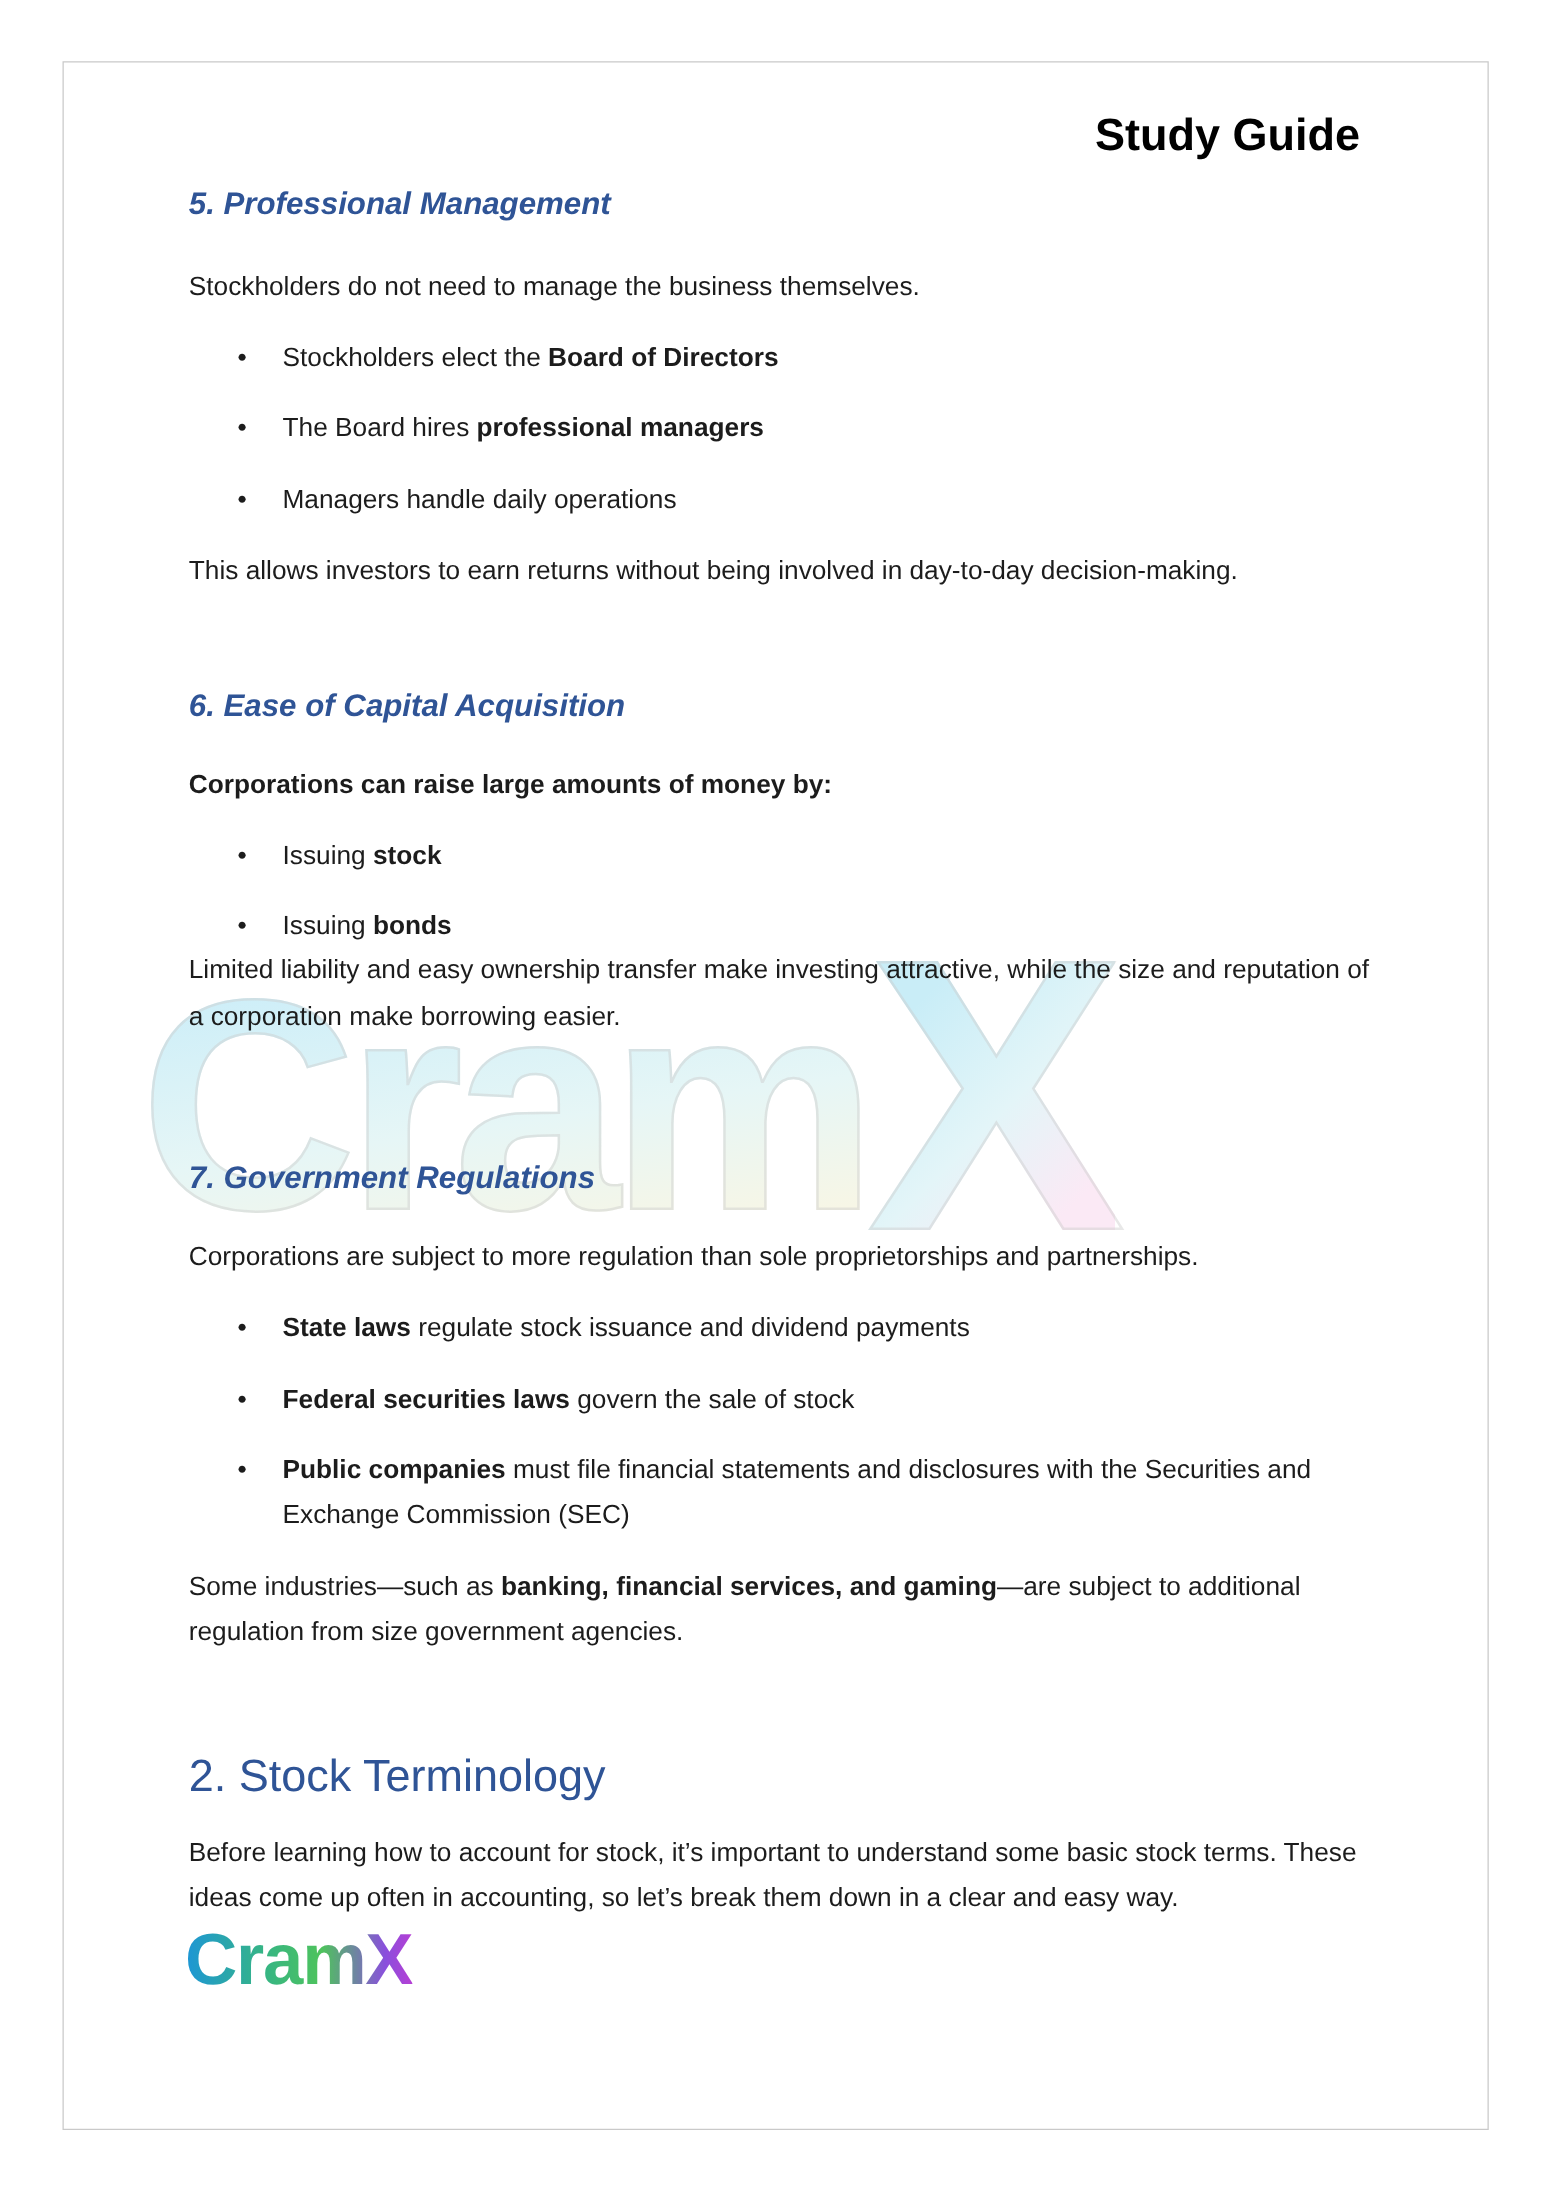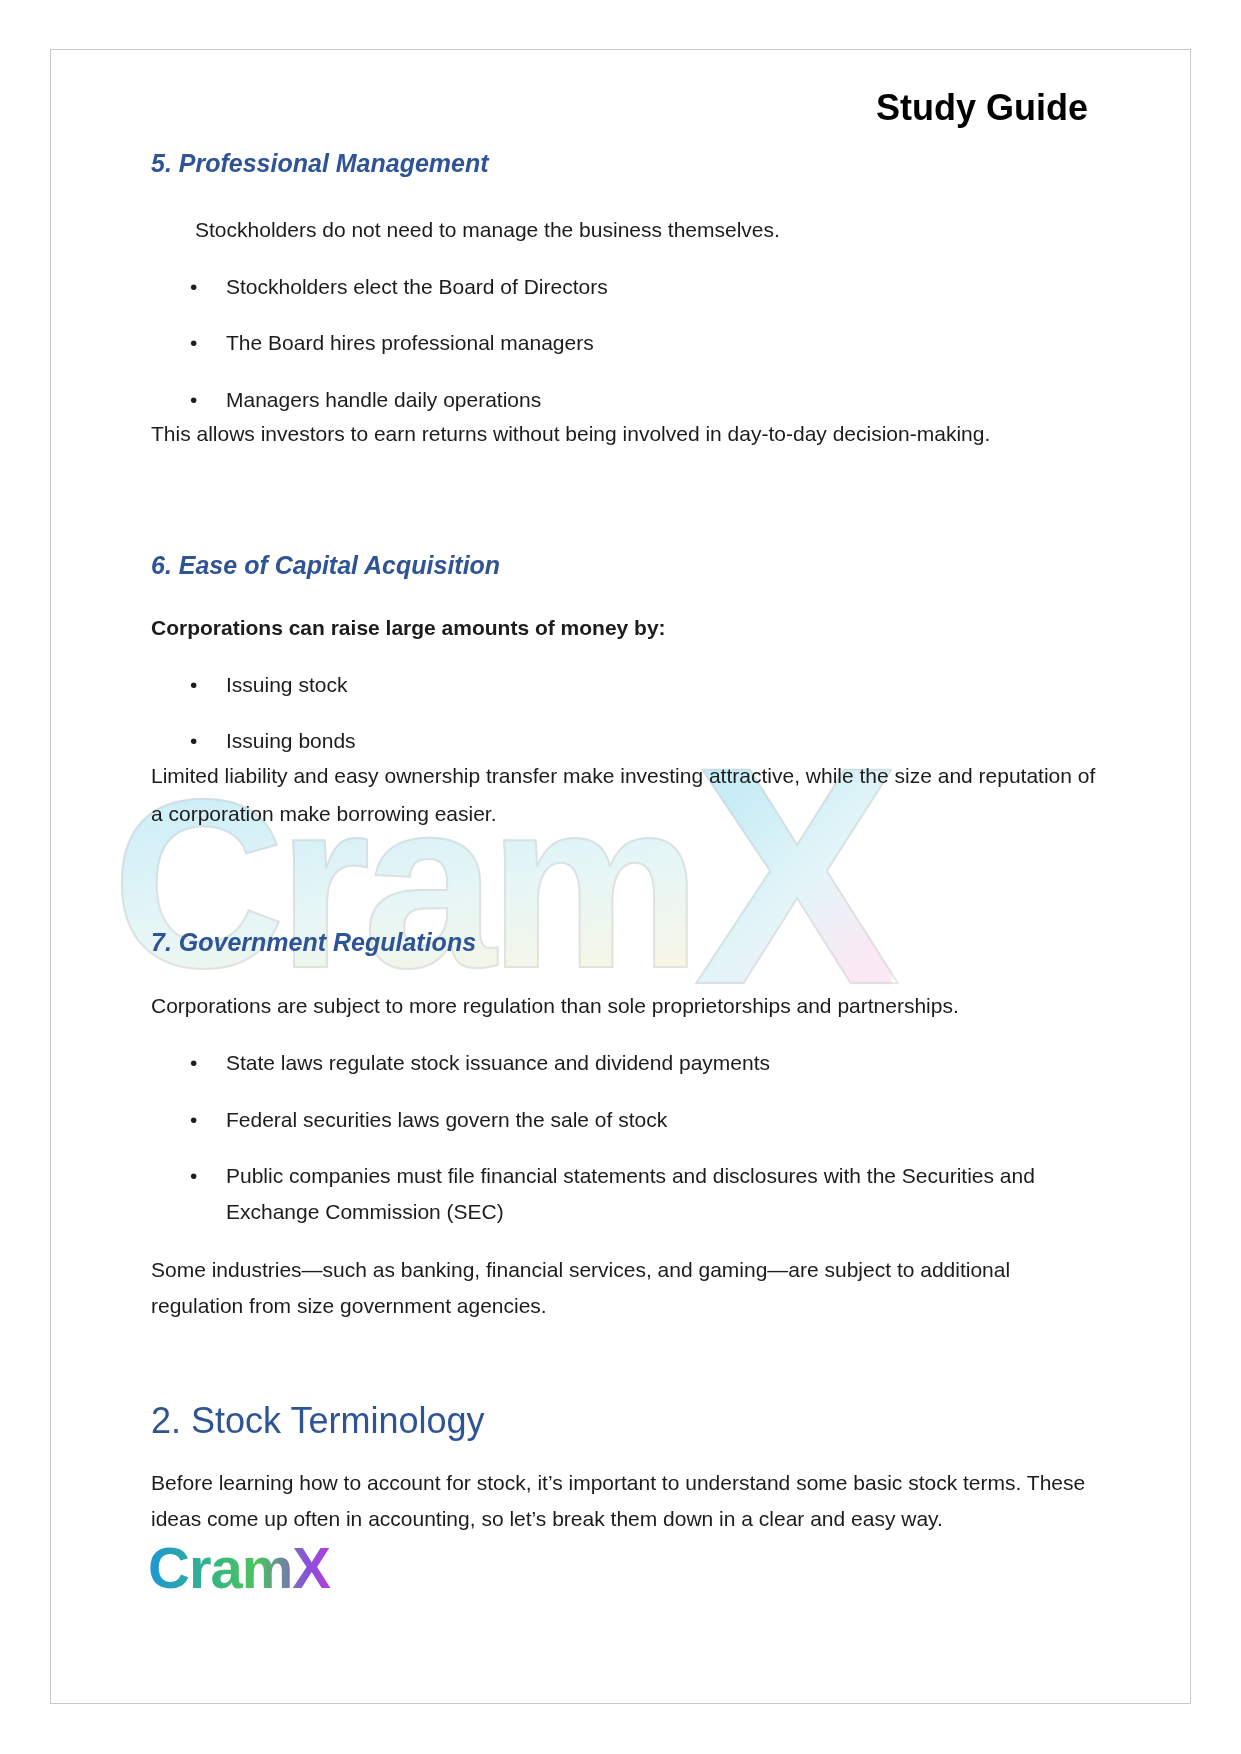--- a/index.html
+++ b/index.html
@@ -52,21 +52,21 @@
   }
   .para .pline{line-height:38px;}
   .bullet-row{
     position:absolute;left:190px;z-index:2;display:flex;align-items:flex-start;
   }
   .bullet-dot{
     width:36px;font-size:21px;line-height:36px;flex:none;color:#1c1c1c;
   }
   .bullet-text{font-size:21px;line-height:36px;white-space:nowrap;}
   .bullet-text .pline{line-height:36px;}
-  b{font-weight:normal;}
+  b{font-weight:bold;}
   
   .footer-logo{
     position:absolute;left:148px;top:1540px;z-index:2;
     font-size:58px;font-weight:bold;line-height:56px;letter-spacing:-1px;white-space:nowrap;
     background-image:linear-gradient(90deg,#1d96d6 0%,#36b584 35%,#4ec35c 60%,#8a4fdd 88%,#b63fd4 100%);
     -webkit-background-clip:text;background-clip:text;color:transparent;
   }
 </style>
 </head>
 <body>
@@ -74,36 +74,36 @@
 <div class="page-frame"></div>
 
 <div class="watermark">
   <span class="wm-part wm-cram">Cram</span>
     <span class="wm-part wm-x">X</span>
 </div>
 
 <div class="doc-title">Study Guide</div>
 
 <div class="h-small" style="top:147px;">5. Professional Management</div>
-<div class="para" style="top:212px;margin-left:44px;"><span>Stockholders do not need to manage the business themselves.</span></div>
+<div class="para" style="top:212px;"><span>Stockholders do not need to manage the business themselves.</span></div>
 
 <div class="bullet-row" style="top:269px;">
   <span class="bullet-dot">•</span>
   <span class="bullet-text"><span>Stockholders elect the </span><b>Board of Directors</b></span>
 </div>
 <div class="bullet-row" style="top:325px;">
   <span class="bullet-dot">•</span>
   <span class="bullet-text"><span>The Board hires </span><b>professional managers</b></span>
 </div>
 <div class="bullet-row" style="top:382px;">
   <span class="bullet-dot">•</span>
   <span class="bullet-text"><span>Managers handle daily operations</span></span>
 </div>
 
-<div class="para" style="top:416px;"><span>This allows investors to earn returns without being involved in day-to-day decision-making.</span></div>
+<div class="para" style="top:439px;"><span>This allows investors to earn returns without being involved in day-to-day decision-making.</span></div>
 
 <div class="h-small" style="top:549px;">6. Ease of Capital Acquisition</div>
 <div class="para" style="top:610px;font-weight:bold;"><span>Corporations can raise large amounts of money by:</span></div>
 
 <div class="bullet-row" style="top:667px;">
   <span class="bullet-dot">•</span>
   <span class="bullet-text"><span>Issuing </span><b>stock</b></span>
 </div>
 <div class="bullet-row" style="top:723px;">
   <span class="bullet-dot">•</span>

